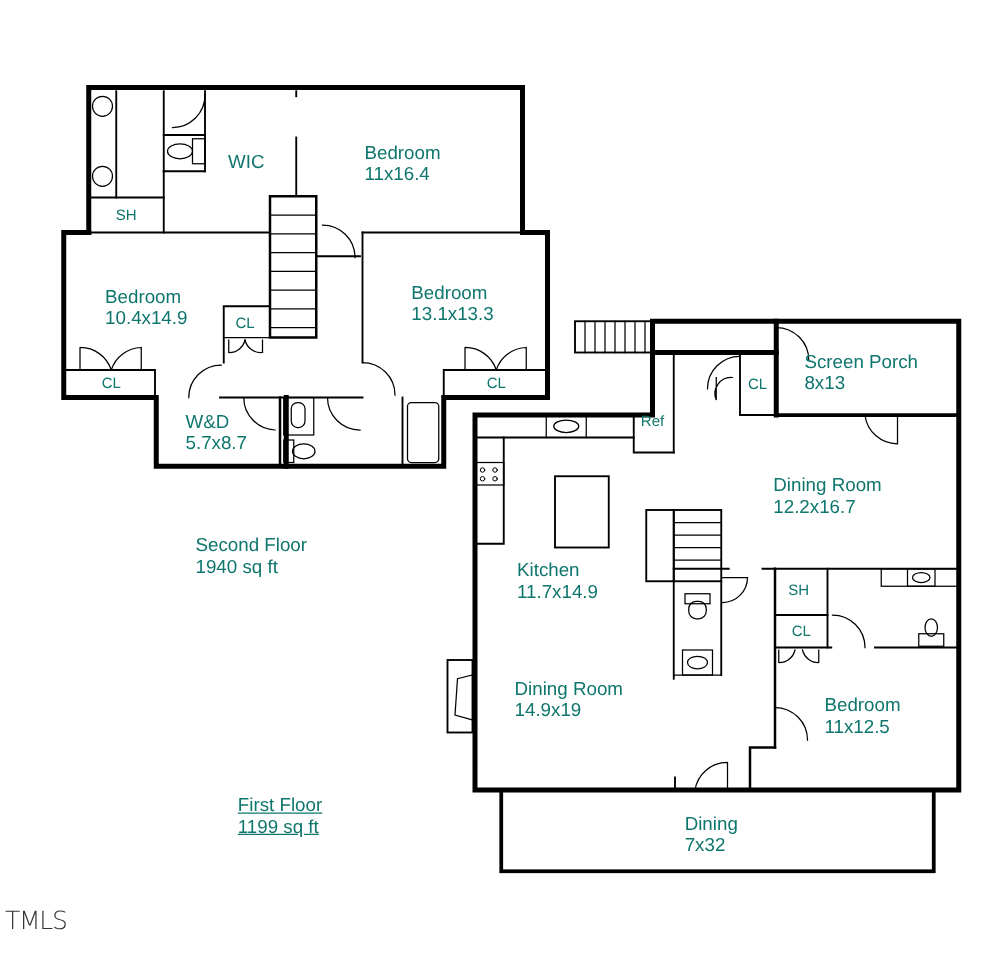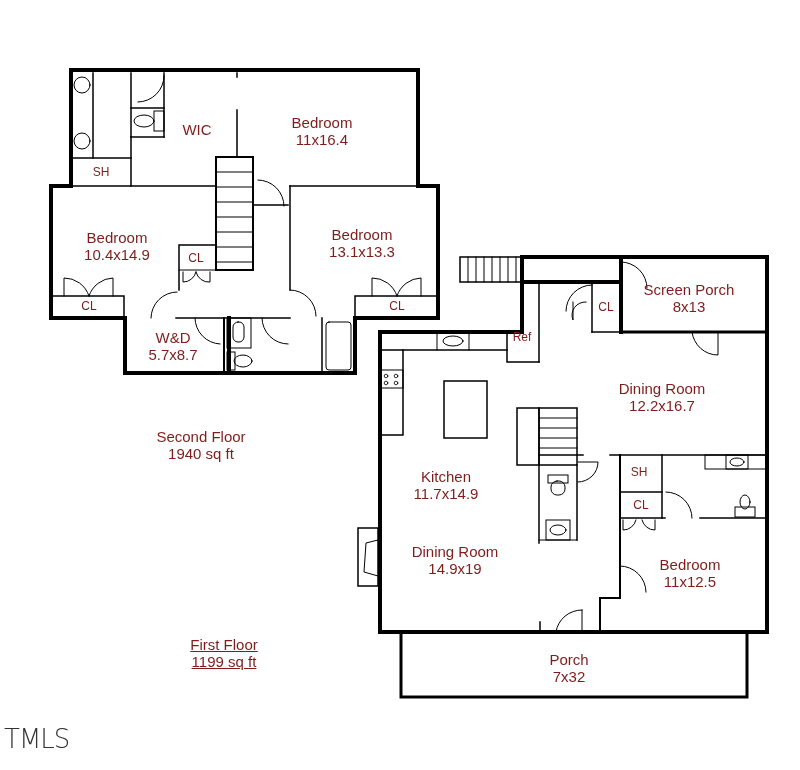--- a/index.html
+++ b/index.html
@@ -1,21 +1,21 @@
 <!DOCTYPE html>
 <html><head>
 <meta charset="utf-8">
 <style>
   html, body { margin:0; padding:0; background:#ffffff; }
   body { width:800px; height:770px; position:relative; overflow:hidden; font-family:"Liberation Sans", sans-serif; }
   #plan { position:absolute; left:0; top:0; width:800px; height:770px; }
-  .lbl { position:absolute; text-align:center; color:#7f1d1d; font-size:15px; line-height:17px; white-space:nowrap; transform:translateX(-50%); }
+  .lbl { position:absolute; text-align:left; color:#0f766e; font-size:15px; line-height:17px; white-space:nowrap; transform:translateX(-50%); }
   .lbl span { display:block; }
   .small { font-size:12px; }
-  .mls { position:absolute; left:4px; top:724px; font-size:26px; color:#333; letter-spacing:-1px; font-family:"DejaVu Sans", sans-serif; font-weight:300; }
+  .mls { position:absolute; left:4px; top:724px; font-size:20px; color:#333; letter-spacing:-1px; font-family:"DejaVu Sans", sans-serif; font-weight:300; }
 </style>
 </head>
 <body>
 
 <svg id="plan" viewBox="0 0 800 770" xmlns="http://www.w3.org/2000/svg">
   <g fill="none" stroke="#000" stroke-linecap="square">
 
     <g>
 
       <polyline points="71,186 71,70 418,70 418,186" stroke-width="4"></polyline>
@@ -219,40 +219,40 @@
 <div class="lbl small" style="left:606px;top:299px;">
   <span>CL</span>
 </div>
 <div class="lbl small" style="left:522px;top:329px;">
   <span>Ref</span>
 </div>
 <div class="lbl" style="left:662px;top:380px;">
   <span>Dining Room</span>
   <span>12.2x16.7</span>
 </div>
-<div class="lbl" style="left:446px;top:448px;margin-top:20px;">
+<div class="lbl" style="left:446px;top:448px;">
   <span>Kitchen</span>
   <span>11.7x14.9</span>
 </div>
 <div class="lbl small" style="left:639px;top:464px;">
   <span>SH</span>
 </div>
 <div class="lbl small" style="left:641px;top:497px;">
   <span>CL</span>
 </div>
 <div class="lbl" style="left:455px;top:543px;">
   <span>Dining Room</span>
   <span>14.9x19</span>
 </div>
 <div class="lbl" style="left:690px;top:556px;">
   <span>Bedroom</span>
   <span>11x12.5</span>
 </div>
 <div class="lbl" style="left:569px;top:651px;">
-  <span>Porch</span>
+  <span>Dining</span>
   <span>7x32</span>
 </div>
 
 <div class="lbl" style="left:201px;top:428px;">
   <span>Second Floor</span>
   <span>1940 sq ft</span>
 </div>
 <div class="lbl" style="left:224px;top:636px;text-decoration:underline;">
   <span>First Floor</span>
   <span>1199 sq ft</span>

